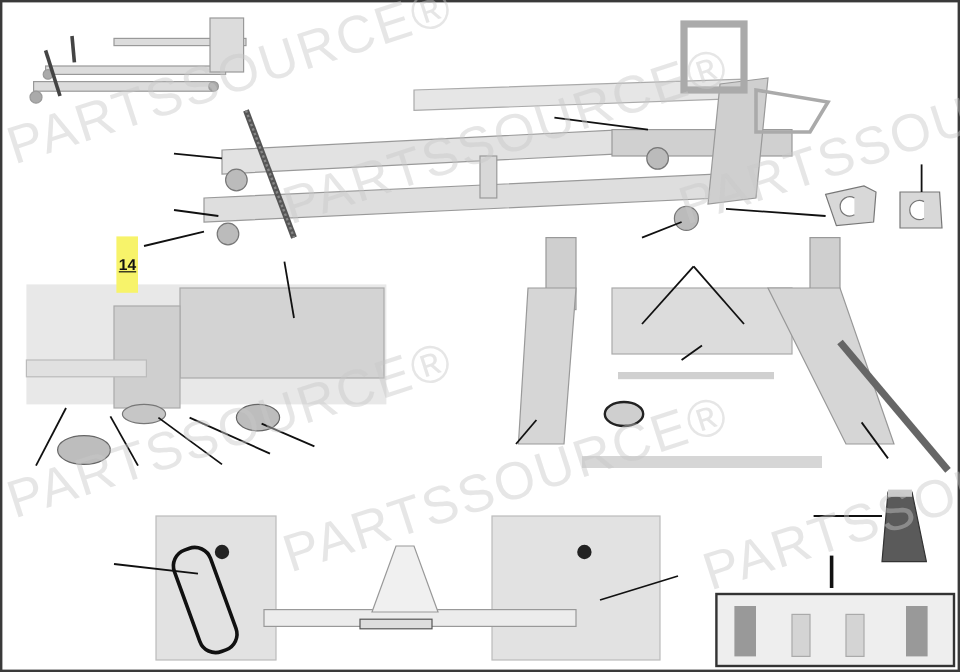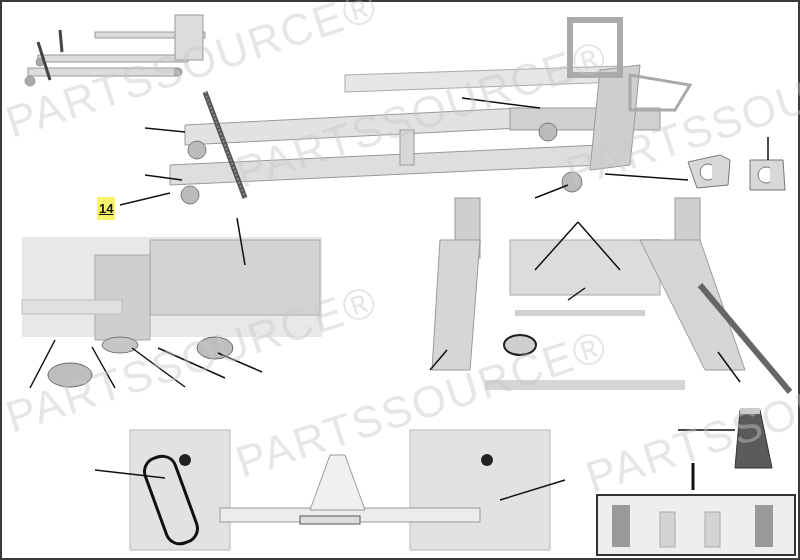--- a/index.html
+++ b/index.html
@@ -1,19 +1,19 @@
 <!DOCTYPE html>
 <html><head>
 <meta charset="utf-8">
 <style>
   html, body { margin: 0; padding: 0; background: #ffffff; }
   body { width: 800px; height: 560px; position: relative; overflow: hidden; font-family: "Liberation Sans", sans-serif; }
   .frame { position: absolute; left: 0; top: 0; width: 796px; height: 556px; border: 2px solid #3a3a3a; background: #fff; }
   svg.art { position: absolute; left: 0; top: 0; }
-  .callout-label { position: absolute; left: 97px; top: 197px; font-size: 13px; font-weight: bold; color: #111; background: #f7f36a; padding: 4px 2px; line-height: 15px; text-decoration: underline; }
+  .callout-label { position: absolute; left: 97px; top: 197px; font-size: 13px; font-weight: bold; color: #111; background: #f7f36a; padding: 16px 2px; line-height: 15px; text-decoration: underline; }
   .wm { position: absolute; font-size: 44px; color: rgba(200,200,200,0.45); letter-spacing: 2px; transform-origin: left top; white-space: nowrap; pointer-events: none; font-family: "Liberation Sans", sans-serif; }
 </style>
 </head>
 <body>
 
 <div class="frame"></div>
 
 <svg class="art" width="800" height="560" viewBox="0 0 800 560">
 
   <g fill="#dcdcdc" stroke="#999" stroke-width="1">

